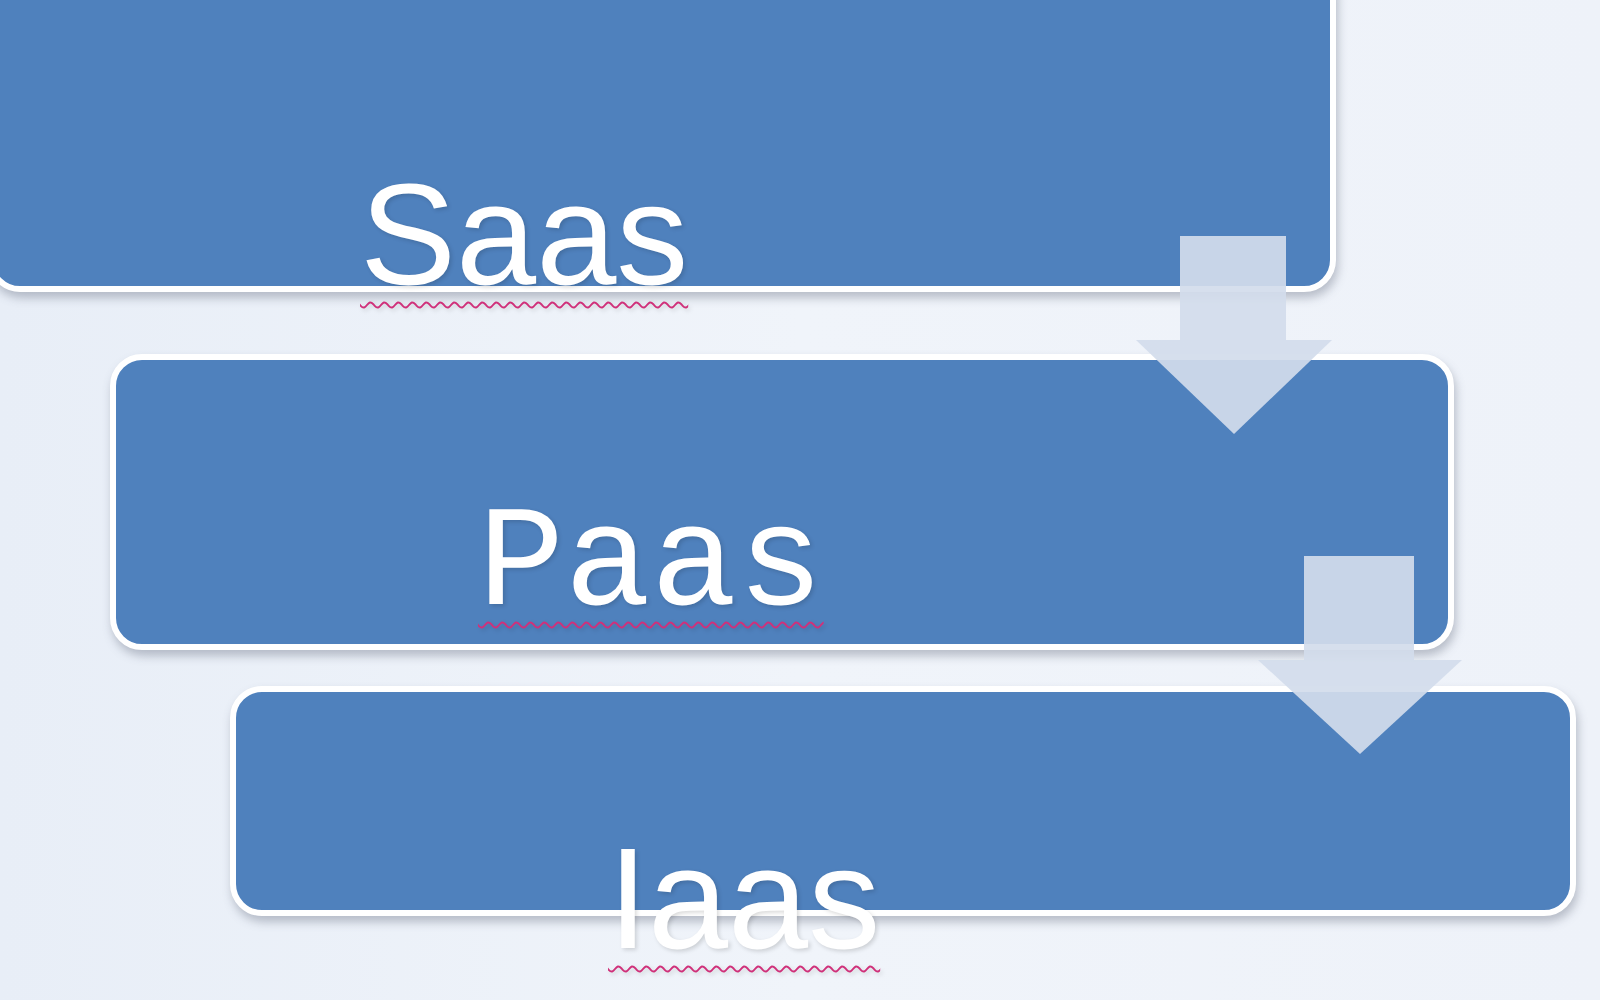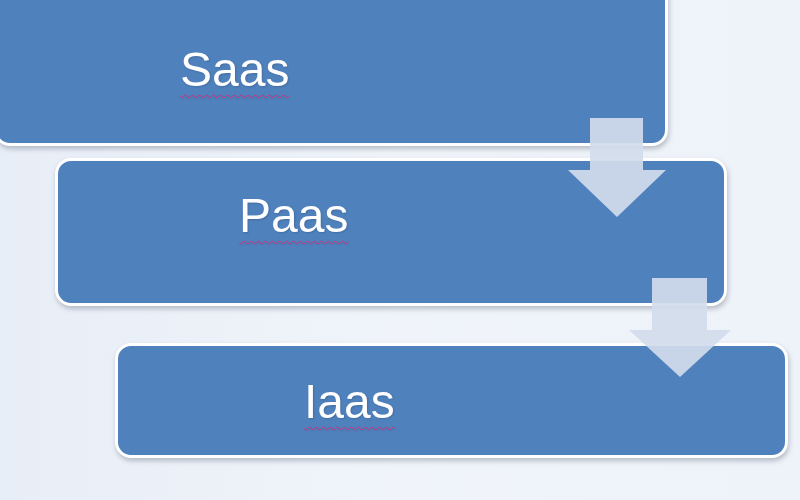--- a/index.html
+++ b/index.html
@@ -2,38 +2,38 @@
 <html><head>
 <meta charset="utf-8">
 <style>
   html,body{margin:0;padding:0;}
   body{width:800px;height:500px;overflow:hidden;position:relative;
     background:linear-gradient(90deg,#e8eef7 0%,#f0f4fa 50%,#eef2f9 100%);
     font-family:"Liberation Sans","DejaVu Sans",sans-serif;}
   .box{position:absolute;box-sizing:border-box;background:#4f81bd;
     border:3px solid #ffffff;border-radius:16px;
     box-shadow:1px 3px 5px rgba(80,90,110,0.35);}
-  .label{position:absolute;color:#ffffff;font-size:48px;line-height:1;
+  .label{position:absolute;color:#ffffff;font-size:72px;line-height:1;
     text-decoration:underline wavy #d0307a;text-decoration-thickness:1px;
     text-underline-offset:8px;white-space:nowrap;
-    text-shadow:1px 1px 2px rgba(0,0,0,0.15);}
+    text-shadow:1px 1px 2px rgba(0,0,0,0.15);margin-top:36px;}
   .arrow{position:absolute;}
   .shaft{position:absolute;background:rgba(210,220,236,0.92);}
   .head{position:absolute;width:0;height:0;border-left-style:solid;border-right-style:solid;
     border-top-style:solid;border-left-color:transparent;border-right-color:transparent;
     border-top-color:rgba(210,220,236,0.92);}
 </style>
 </head>
 <body>
 
 <div class="box" style="left:-6px;top:-20px;width:674px;height:166px;">
   <span class="label" style="left:183px;top:63px;">Saas</span>
 </div>
 
-<div class="box" style="left:55px;top:158px;width:672px;height:148px;">
+<div class="box" style="left:55px;top:177px;width:672px;height:148px;font-family:Liberation Mono, monospace;">
   <span class="label" style="left:181px;top:31px;">Paas</span>
 </div>
 
 <div class="box" style="left:115px;top:343px;width:673px;height:115px;">
   <span class="label" style="left:186px;top:32px;">Iaas</span>
 </div>
 
 <div class="arrow" style="left:568px;top:118px;width:98px;height:100px;">
   <div class="shaft" style="left:22px;top:0;width:53px;height:52px;"></div>
   <div class="head" style="left:0;top:52px;border-left-width:49px;border-right-width:49px;border-top-width:47px;"></div>

